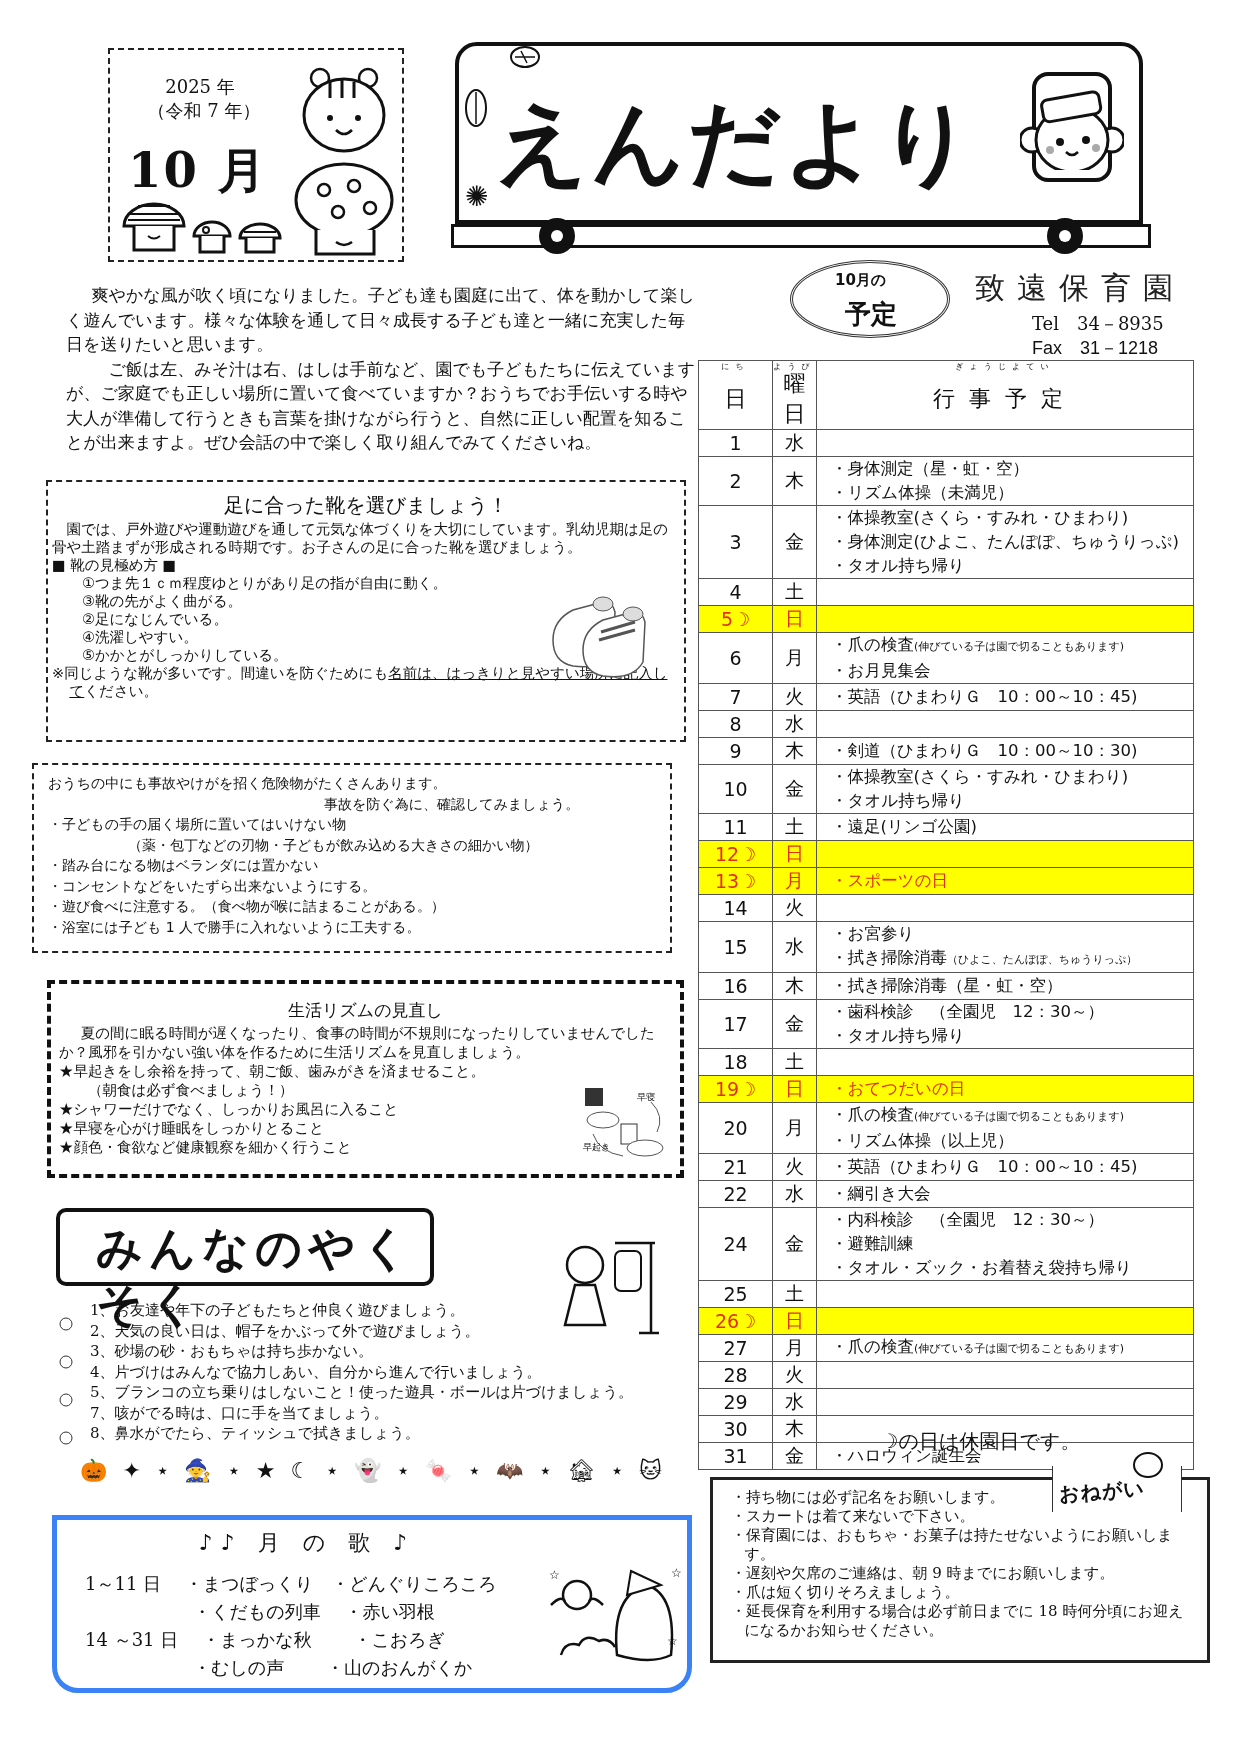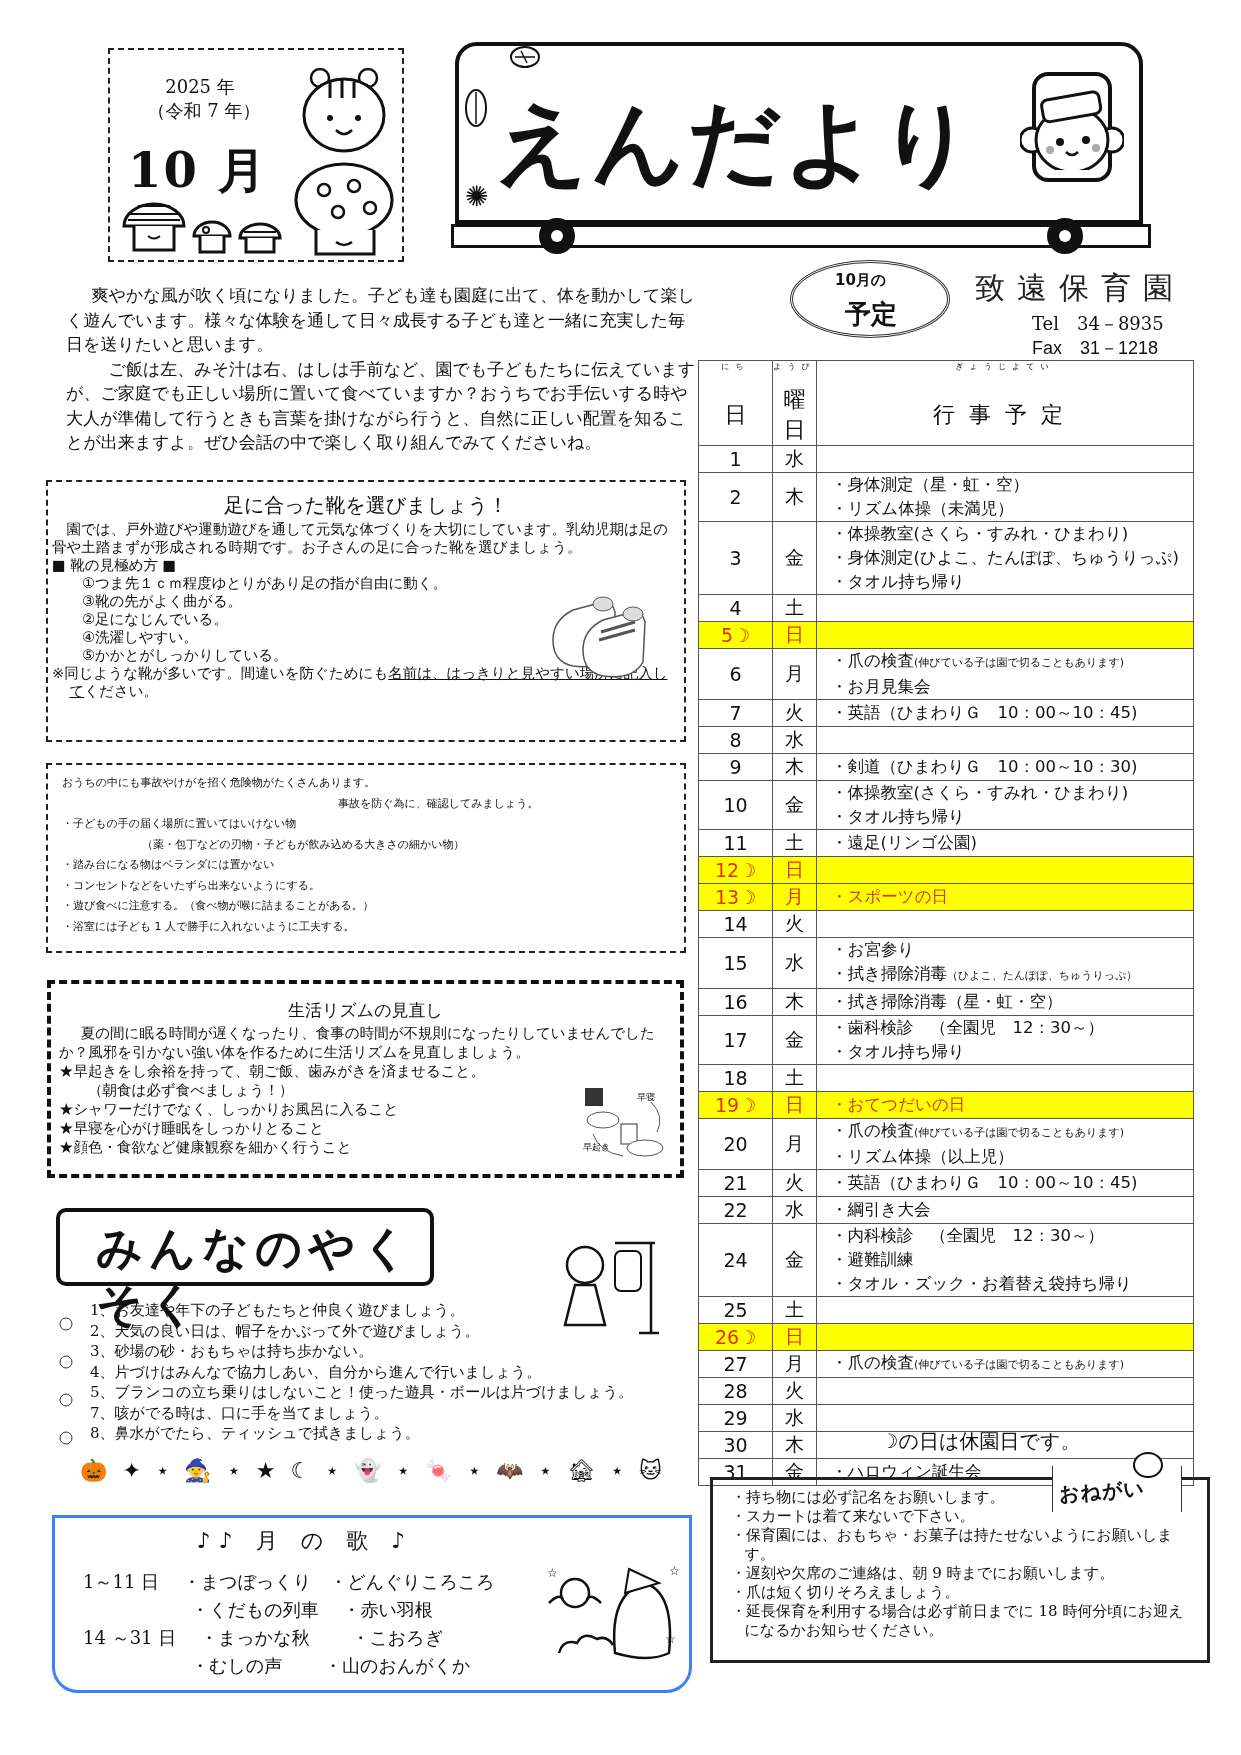--- a/index.html
+++ b/index.html
@@ -42,21 +42,21 @@
   .shoe-box { left: 46px; top: 480px; width: 640px; height: 262px; border: 2px dashed #222; padding: 10px 4px; }
   .shoe-title { text-align: center; font-size: 20px; line-height: 26px; font-family: "DejaVu Serif", serif; }
   .shoe-body { font-size: 14.5px; line-height: 18px; text-indent: 1em; margin-top: 2px; }
   .shoe-sub { font-size: 14.5px; line-height: 18px; }
   .shoe-list { font-size: 14.5px; line-height: 18px; padding-left: 30px; }
   .shoe-note { font-size: 14.5px; line-height: 18px; padding-left: 1.2em; text-indent: -1.2em; }
   .shoe-note u { text-decoration: underline; }
   .shoe-img { left: 495px; top: 108px; width: 110px; height: 95px; }
 
   
-  .danger-box { left: 46px; top: 763px; width: 640px; height: 190px; border: 2px dashed #222; padding: 8px 14px; font-size: 11px; line-height: 20.5px; }
+  .danger-box { left: 32px; top: 763px; width: 640px; height: 190px; border: 2px dashed #222; padding: 8px 14px; font-size: 14px; line-height: 20.5px; }
   .danger-box .right { padding-left: 276px; }
   .danger-box .sub { padding-left: 80px; }
 
   
   .rhythm-box { left: 47px; top: 980px; width: 637px; height: 198px; border: 4px dashed #111; padding: 10px 8px; font-family: "DejaVu Serif", serif; font-size: 14.5px; line-height: 19px; }
   .rhythm-title { text-align: center; font-size: 17px; line-height: 24px; margin-top: 4px; margin-bottom: 2px; }
   .rhythm-body { text-indent: 1.5em; }
   .rhythm-list .sub { padding-left: 2em; }
   .rhythm-img { left: 530px; top: 100px; width: 90px; height: 76px; }
 
@@ -64,29 +64,29 @@
   .promise-banner { left: 56px; top: 1208px; width: 378px; height: 78px; border: 4px solid #111; border-radius: 10px; }
   .promise-title { left: 36px; top: 8px; font-size: 46px; font-weight: bold; letter-spacing: 6px; line-height: 56px; }
   .promise-list { left: 90px; top: 1300px; font-size: 15px; line-height: 20.5px; font-family: "DejaVu Serif", serif; }
   .promise-img { left: 555px; top: 1235px; width: 110px; height: 110px; }
   .deco-col { left: 58px; top: 1316px; width: 16px; height: 140px; }
 
   
   .halloween { left: 80px; top: 1458px; width: 612px; height: 40px; font-size: 22px; letter-spacing: 4px; white-space: nowrap; overflow: hidden; }
 
   
-  .songs-box { left: 52px; top: 1515px; width: 640px; height: 178px; border: 3px solid #3b82f6; border-radius: 0 0 26px 26px; font-family: "DejaVu Serif", serif; }
+  .songs-box { left: 52px; top: 1515px; width: 640px; height: 178px; border: 5px solid #3b82f6; border-radius: 0 0 26px 26px; font-family: "DejaVu Serif", serif; }
   .songs-title { left: 0; top: 8px; width: 500px; text-align: center; font-size: 22px; letter-spacing: 8px; }
   .songs-row { font-size: 18px; line-height: 28px; white-space: pre; }
   .songs-img { left: 490px; top: 45px; width: 140px; height: 110px; }
 
   
   .sched { left: 698px; top: 360px; width: 496px; border-collapse: collapse; font-family: "DejaVu Sans", sans-serif; }
   .sched th, .sched td { border: 1.5px solid #555; font-weight: normal; }
-  .sched th { height: 36px; position: relative; font-size: 22px; padding-top: 24px; margin-left: 24px; }
+  .sched th { height: 36px; position: relative; font-size: 22px; padding-top: 8px; margin-left: 24px; }
   .sched th .ruby { position: absolute; top: 0px; left: 0; right: 0; font-size: 8px; letter-spacing: 6px; text-align: center; }
   .col-day { width: 74px; text-align: center; font-size: 19px; }
   .col-wd { width: 44px; text-align: center; font-size: 19px; }
   .col-ev { font-size: 16.5px; padding-left: 14px; line-height: 24px; }
   .sched td { height: 26px; }
   .sched tr.holiday td { background: #ffff00; color: #e03010; }
   .small-note { font-size: 11px; }
   .legend { left: 698px; top: 1428px; width: 565px; text-align: center; font-size: 20px; font-family: "DejaVu Serif", serif; }
 
   

